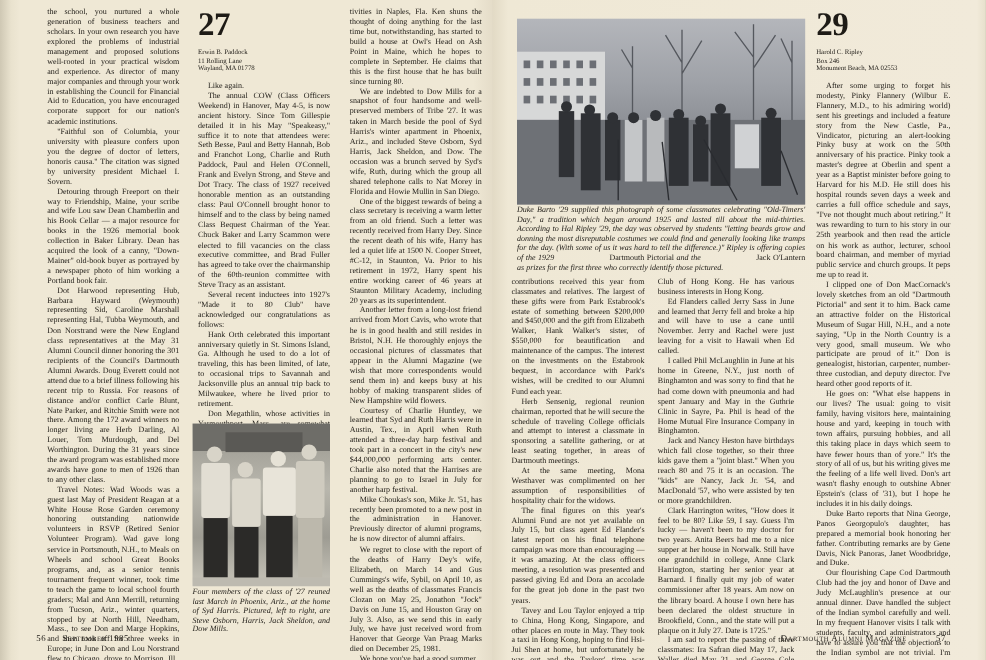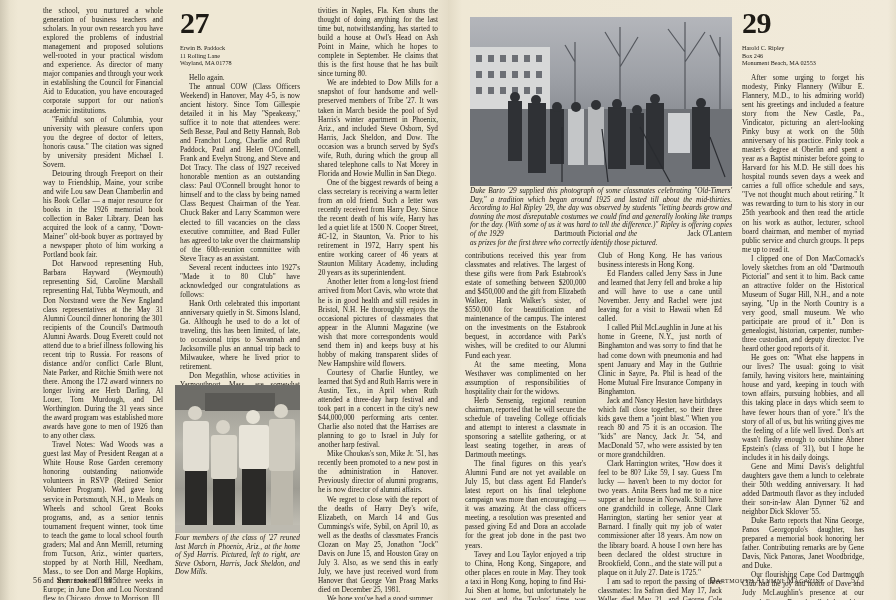--- a/index.html
+++ b/index.html
@@ -39,21 +39,21 @@
       <p>Travel Notes: Wad Woods was a guest last May of President Reagan at a White House Rose Garden ceremony honoring outstanding nationwide volunteers in RSVP (Retired Senior Volunteer Program). Wad gave long service in Portsmouth, N.H., to Meals on Wheels and school Great Books programs, and, as a senior tennis tournament frequent winner, took time to teach the game to local school fourth graders; Mal and Ann Merrill, returning from Tucson, Ariz., winter quarters, stopped by at North Hill, Needham, Mass., to see Don and Marge Hopkins, and then took off for three weeks in Europe; in June Don and Lou Norstrand flew to Chicago, drove to Morrison, Ill., to see Don's sister, then drove to Philadelphia for Lou's grandson's graduation from Germantown Friend's School, after which on to Lou's 55th reunion at Vassar.</p>
     </div>
 
     <div class="col" style="left:180px; top:6px; width:120px;">
       <div class="class-num">27</div>
       <div class="addr">
         <div>Erwin B. Paddock</div>
         <div>11 Rolling Lane</div>
         <div>Wayland, MA 01778</div>
       </div>
-      <p>Hello again.</p>
+      <p>Like again.</p>
       <p>The annual COW (Class Officers Weekend) in Hanover, May 4-5, is now ancient history. Since Tom Gillespie detailed it in his May "Speakeasy," suffice it to note that attendees were: Seth Besse, Paul and Betty Hannah, Bob and Franchot Long, Charlie and Ruth Paddock, Paul and Helen O'Connell, Frank and Evelyn Strong, and Steve and Dot Tracy. The class of 1927 received honorable mention as an outstanding class: Paul O'Connell brought honor to himself and to the class by being named Class Bequest Chairman of the Year. Chuck Baker and Larry Scammon were elected to fill vacancies on the class executive committee, and Brad Fuller has agreed to take over the chairmanship of the 60th-reunion committee with Steve Tracy as an assistant.</p>
       <p>Several recent inductees into 1927's "Made it to 80 Club" have acknowledged our congratulations as follows:</p>
       <p>Hank Orth celebrated this important anniversary quietly in St. Simons Island, Ga. Although he used to do a lot of traveling, this has been limited, of late, to occasional trips to Savannah and Jacksonville plus an annual trip back to Milwaukee, where he lived prior to retirement.</p>
       <p>Don Megathlin, whose activities in Yarmouthport, Mass., are somewhat limited by a heart condition, was invited out to all of his meals by friends and neighbors.</p>
       <p>Doc Milliken responded to his event by hopping the train from Sykesville, Md., to Phoenix, Ariz., and then going on to Oklahoma City, where there are no trains. There he attended the graduation of a grandson from Wentworth Military School.</p>
       <p>And Ken Yeaton responded by sending in a summary of his daily and weekly ac-</p>
     </div>
 
     <div class="photo" style="left:175px; top:385px; width:125px; height:148px; background: linear-gradient(to bottom, #8d8c86 0%, #a7a59c 18%, #b9b7ad 40%, #9e9c93 70%, #c8c5ba 100%);">
       <svg width="125" height="148" viewBox="0 0 125 148">
@@ -162,22 +162,22 @@
           <line x1="240" y1="120" x2="255" y2="160"></line>
         </g>
       </svg>
     </div>
     <div class="caption" style="left:22px; top:187px; width:262px;">
       <span>Duke Barto '29 supplied this photograph of some classmates celebrating "Old-Timers' Day," a tradition which began around 1925 and lasted till about the mid-thirties. According to Hal Ripley '29, the day was observed by students "letting beards grow and donning the most disreputable costumes we could find and generally looking like tramps for the day. (With some of us it was hard to tell the difference.)" Ripley is offering copies of the 1929 </span><span class="plain">Dartmouth Pictorial</span><span> and the </span><span class="plain">Jack O'Lantern</span><span> as prizes for the first three who correctly identify those pictured.</span>
     </div>
 
     <div class="col" style="left:17px; top:251px; width:121px;">
       <p class="noindent">contributions received this year from classmates and relatives. The largest of these gifts were from Park Estabrook's estate of something between $200,000 and $450,000 and the gift from Elizabeth Walker, Hank Walker's sister, of $550,000 for beautification and maintenance of the campus. The interest on the investments on the Estabrook bequest, in accordance with Park's wishes, will be credited to our Alumni Fund each year.</p>
+      <p>Herb Sensenig, regional reunion chairman, reported that he will secure the schedule of traveling College officials and attempt to interest a classmate in sponsoring a satellite gathering, or at least seating together, in areas of Dartmouth meetings.</p>
       <p>At the same meeting, Mona Westhaver was complimented on her assumption of responsibilities of hospitality chair for the widows.</p>
-      <p>Herb Sensenig, regional reunion chairman, reported that he will secure the schedule of traveling College officials and attempt to interest a classmate in sponsoring a satellite gathering, or at least seating together, in areas of Dartmouth meetings.</p>
       <p>The final figures on this year's Alumni Fund are not yet available on July 15, but class agent Ed Flander's latest report on his final telephone campaign was more than encouraging — it was amazing. At the class officers meeting, a resolution was presented and passed giving Ed and Dora an accolade for the great job done in the past two years.</p>
       <p>Tavey and Lou Taylor enjoyed a trip to China, Hong Kong, Singapore, and other places en route in May. They took a taxi in Hong Kong, hoping to find Hsi-Jui Shen at home, but unfortunately he was out and the Taylors' time was limited. "H.J." has written me that he would be delighted to meet classmates. If possible, write me before you start your trip, and I will send you his home and business telephone numbers. H.J. was appointed in 1964 as joint manager of the Hong Kong and Shanghai Banking Corporation, the leading bank in the Far East. That year he was also vice president of the Dartmouth</p>
     </div>
 
     <div class="col" style="left:150px; top:251px; width:124px;">
       <p class="noindent">Club of Hong Kong. He has various business interests in Hong Kong.</p>
       <p>Ed Flanders called Jerry Sass in June and learned that Jerry fell and broke a hip and will have to use a cane until November. Jerry and Rachel were just leaving for a visit to Hawaii when Ed called.</p>
       <p>I called Phil McLaughlin in June at his home in Greene, N.Y., just north of Binghamton and was sorry to find that he had come down with pneumonia and had spent January and May in the Guthrie Clinic in Sayre, Pa. Phil is head of the Home Mutual Fire Insurance Company in Binghamton.</p>
       <p>Jack and Nancy Heston have birthdays which fall close together, so their three kids gave them a "joint blast." When you reach 80 and 75 it is an occasion. The "kids" are Nancy, Jack Jr. '54, and MacDonald '57, who were assisted by ten or more grandchildren.</p>
       <p>Clark Harrington writes, "How does it feel to be 80? Like 59, I say. Guess I'm lucky — haven't been to my doctor for two years. Anita Beers had me to a nice supper at her house in Norwalk. Still have one grandchild in college, Anne Clark Harrington, starting her senior year at Barnard. I finally quit my job of water commissioner after 18 years. Am now on the library board. A house I own here has been declared the oldest structure in Brookfield, Conn., and the state will put a plaque on it July 27. Date is 1725."</p>
@@ -187,21 +187,20 @@
     <div class="col" style="left:294px; top:6px; width:122px;">
       <div class="class-num">29</div>
       <div class="addr">
         <div>Harold C. Ripley</div>
         <div>Box 246</div>
         <div>Monument Beach, MA 02553</div>
       </div>
       <p>After some urging to forget his modesty, Pinky Flannery (Wilbur E. Flannery, M.D., to his admiring world) sent his greetings and included a feature story from the New Castle, Pa., Vindicator, picturing an alert-looking Pinky busy at work on the 50th anniversary of his practice. Pinky took a master's degree at Oberlin and spent a year as a Baptist minister before going to Harvard for his M.D. He still does his hospital rounds seven days a week and carries a full office schedule and says, "I've not thought much about retiring." It was rewarding to turn to his story in our 25th yearbook and then read the article on his work as author, lecturer, school board chairman, and member of myriad public service and church groups. It peps me up to read it.</p>
       <p>I clipped one of Don MacCornack's lovely sketches from an old "Dartmouth Pictorial" and sent it to him. Back came an attractive folder on the Historical Museum of Sugar Hill, N.H., and a note saying, "Up in the North Country is a very good, small museum. We who participate are proud of it." Don is genealogist, historian, carpenter, number-three custodian, and deputy director. I've heard other good reports of it.</p>
       <p>He goes on: "What else happens in our lives? The usual: going to visit family, having visitors here, maintaining house and yard, keeping in touch with town affairs, pursuing hobbies, and all this taking place in days which seem to have fewer hours than of yore." It's the story of all of us, but his writing gives me the feeling of a life well lived. Don's art wasn't flashy enough to outshine Abner Epstein's (class of '31), but I hope he includes it in his daily doings.</p>
-      <p>Gene and Mimi Davis's delightful daughters gave them a lunch to celebrate their 50th wedding anniversary. It had added Dartmouth flavor as they included their son-in-law Alan Dynner '62 and neighbor Dick Sklover '55.</p>
       <p>Duke Barto reports that Nina George, Panos Georgopulo's daughter, has prepared a memorial book honoring her father. Contributing remarks are by Gene Davis, Nick Panoras, Janet Woodbridge, and Duke.</p>
       <p>Our flourishing Cape Cod Dartmouth Club had the joy and honor of Dave and Judy McLaughlin's presence at our annual dinner. Dave handled the subject of the Indian symbol carefully and well. In my frequent Hanover visits I talk with students, faculty, and administrators and have to assure you that the objections to the Indian symbol are not trivial. I'm impressed with Michael Dorris, now a full professor of Native American studies and only the second of his race to achieve that rank in the country. He reminds me that Dartmouth has now graduated nearly 300 American Indians and has one of the most respected Native American programs.</p>
 
     </div>
 
     <div class="footer-right">
       <span class="smallcaps">Dartmouth Alumni Magazine</span>
       <span class="pg">57</span>
     </div>
   </div>

